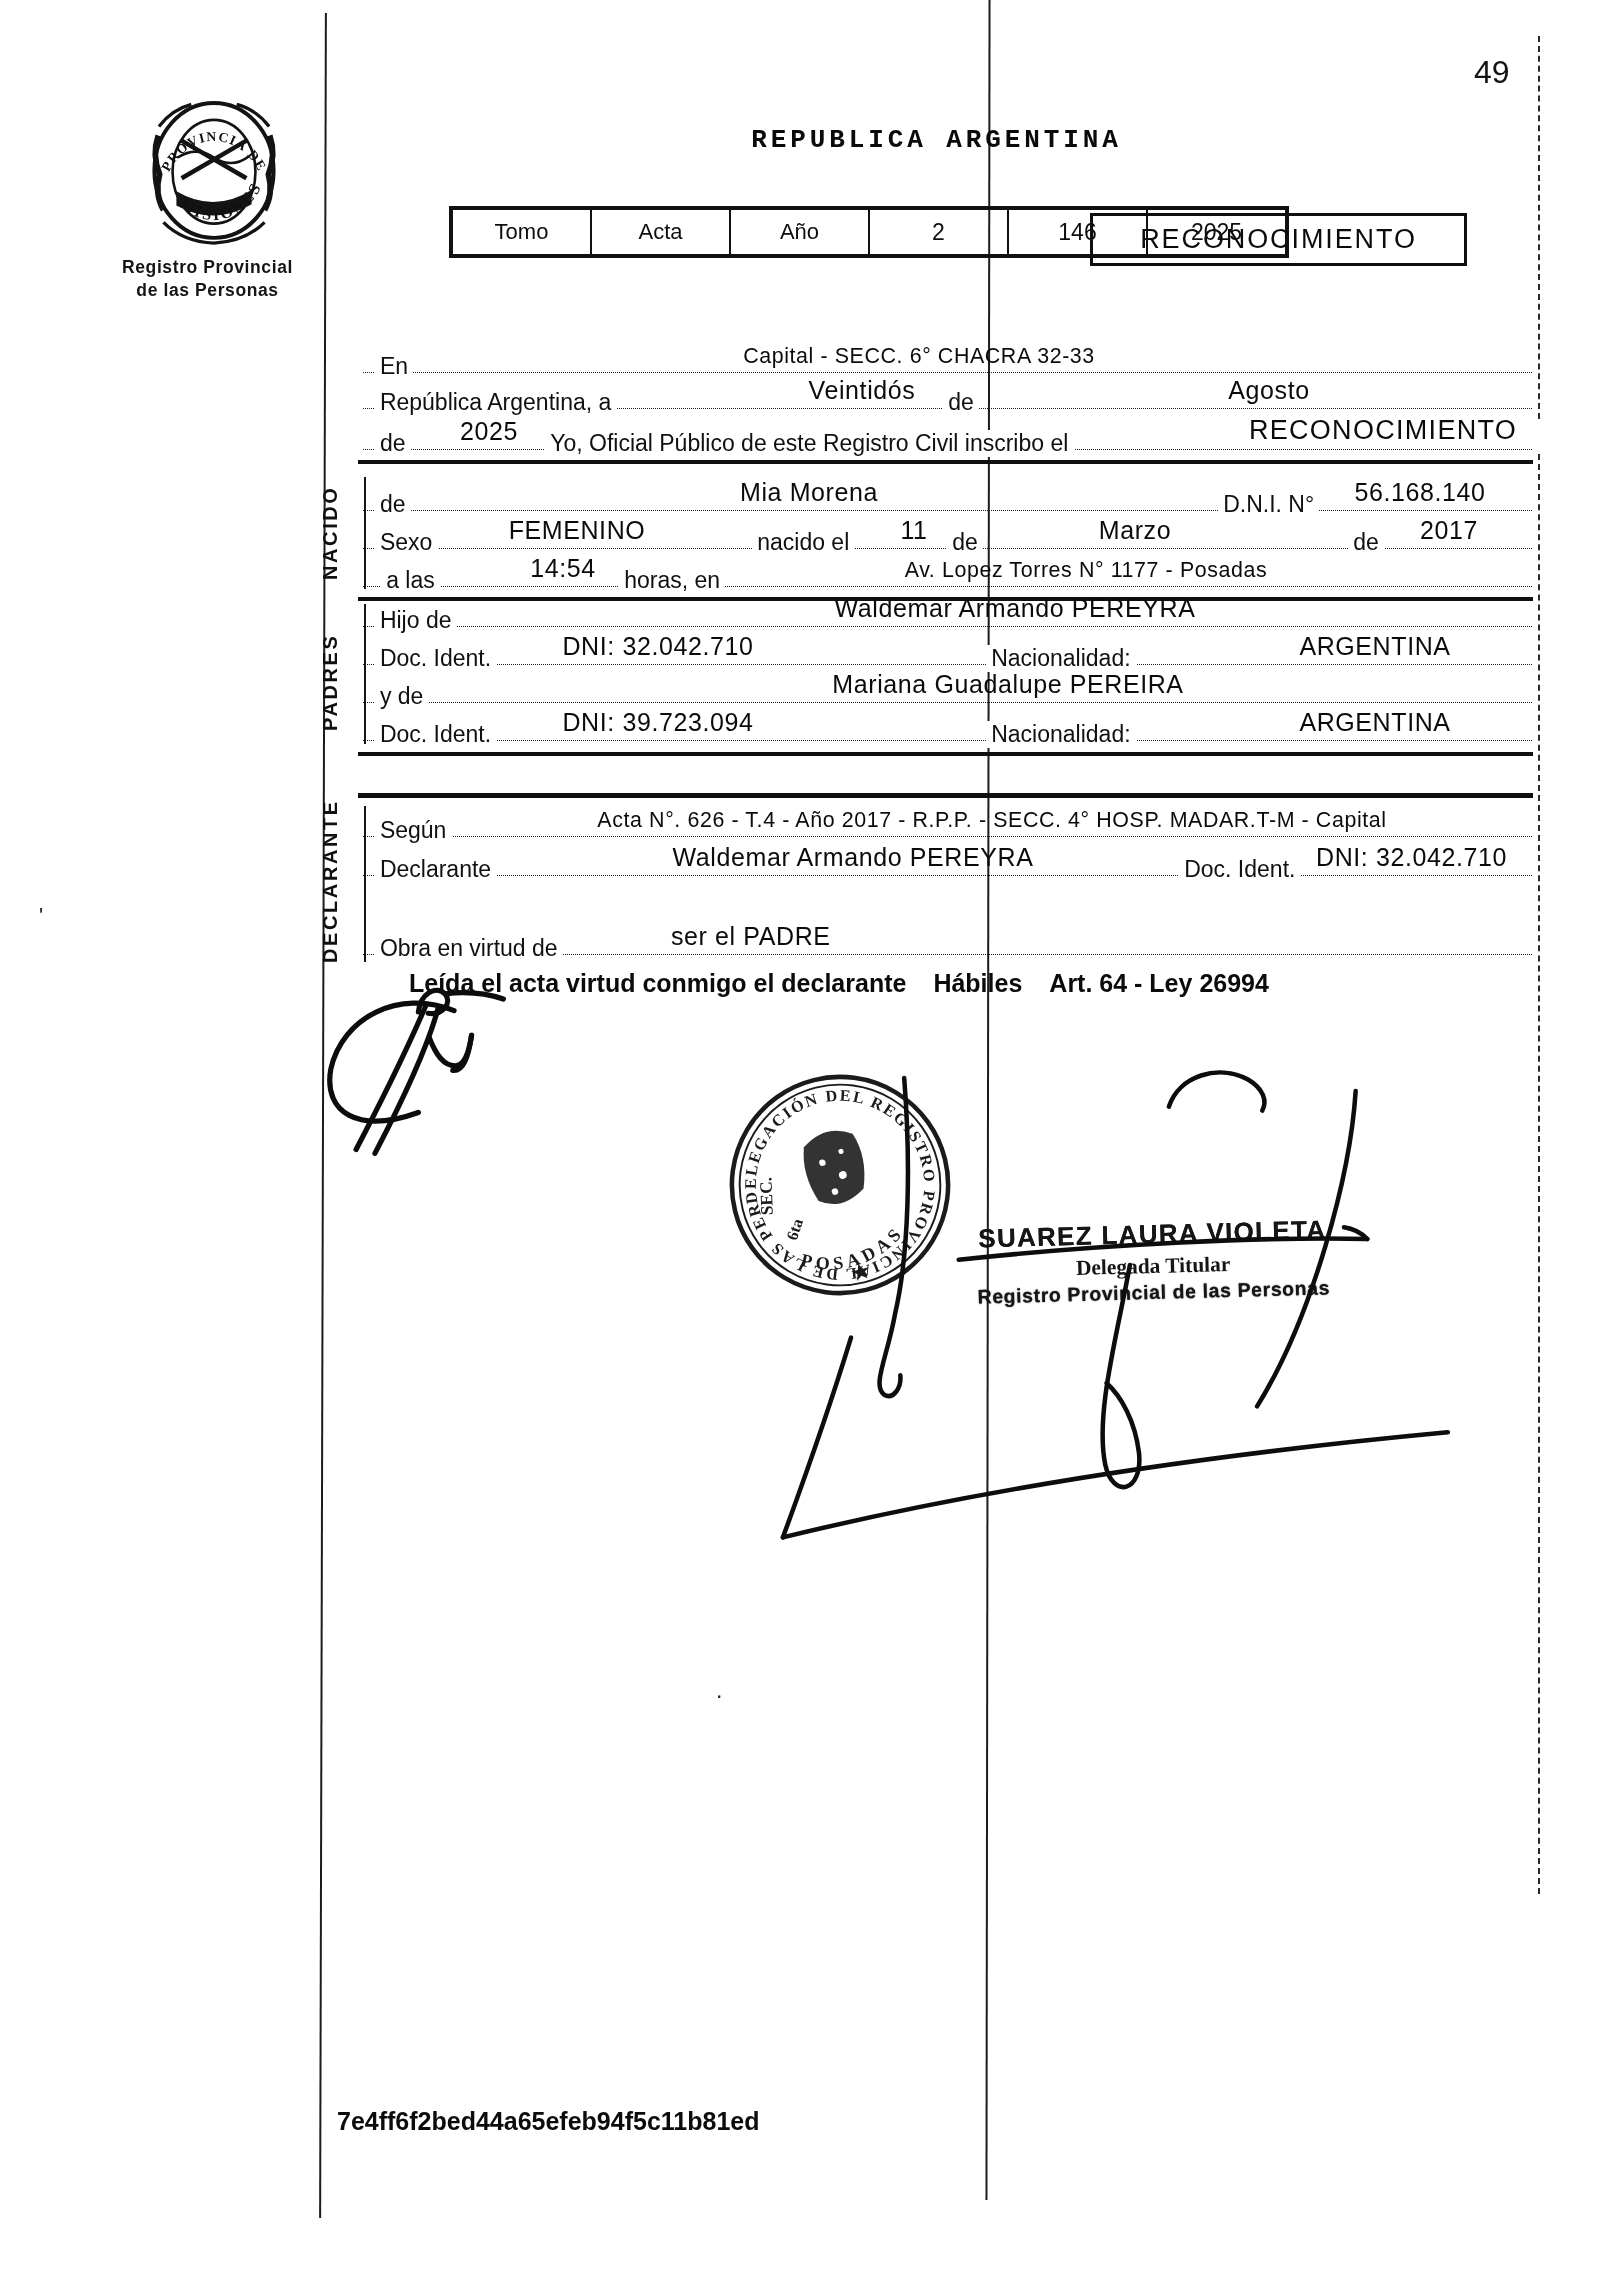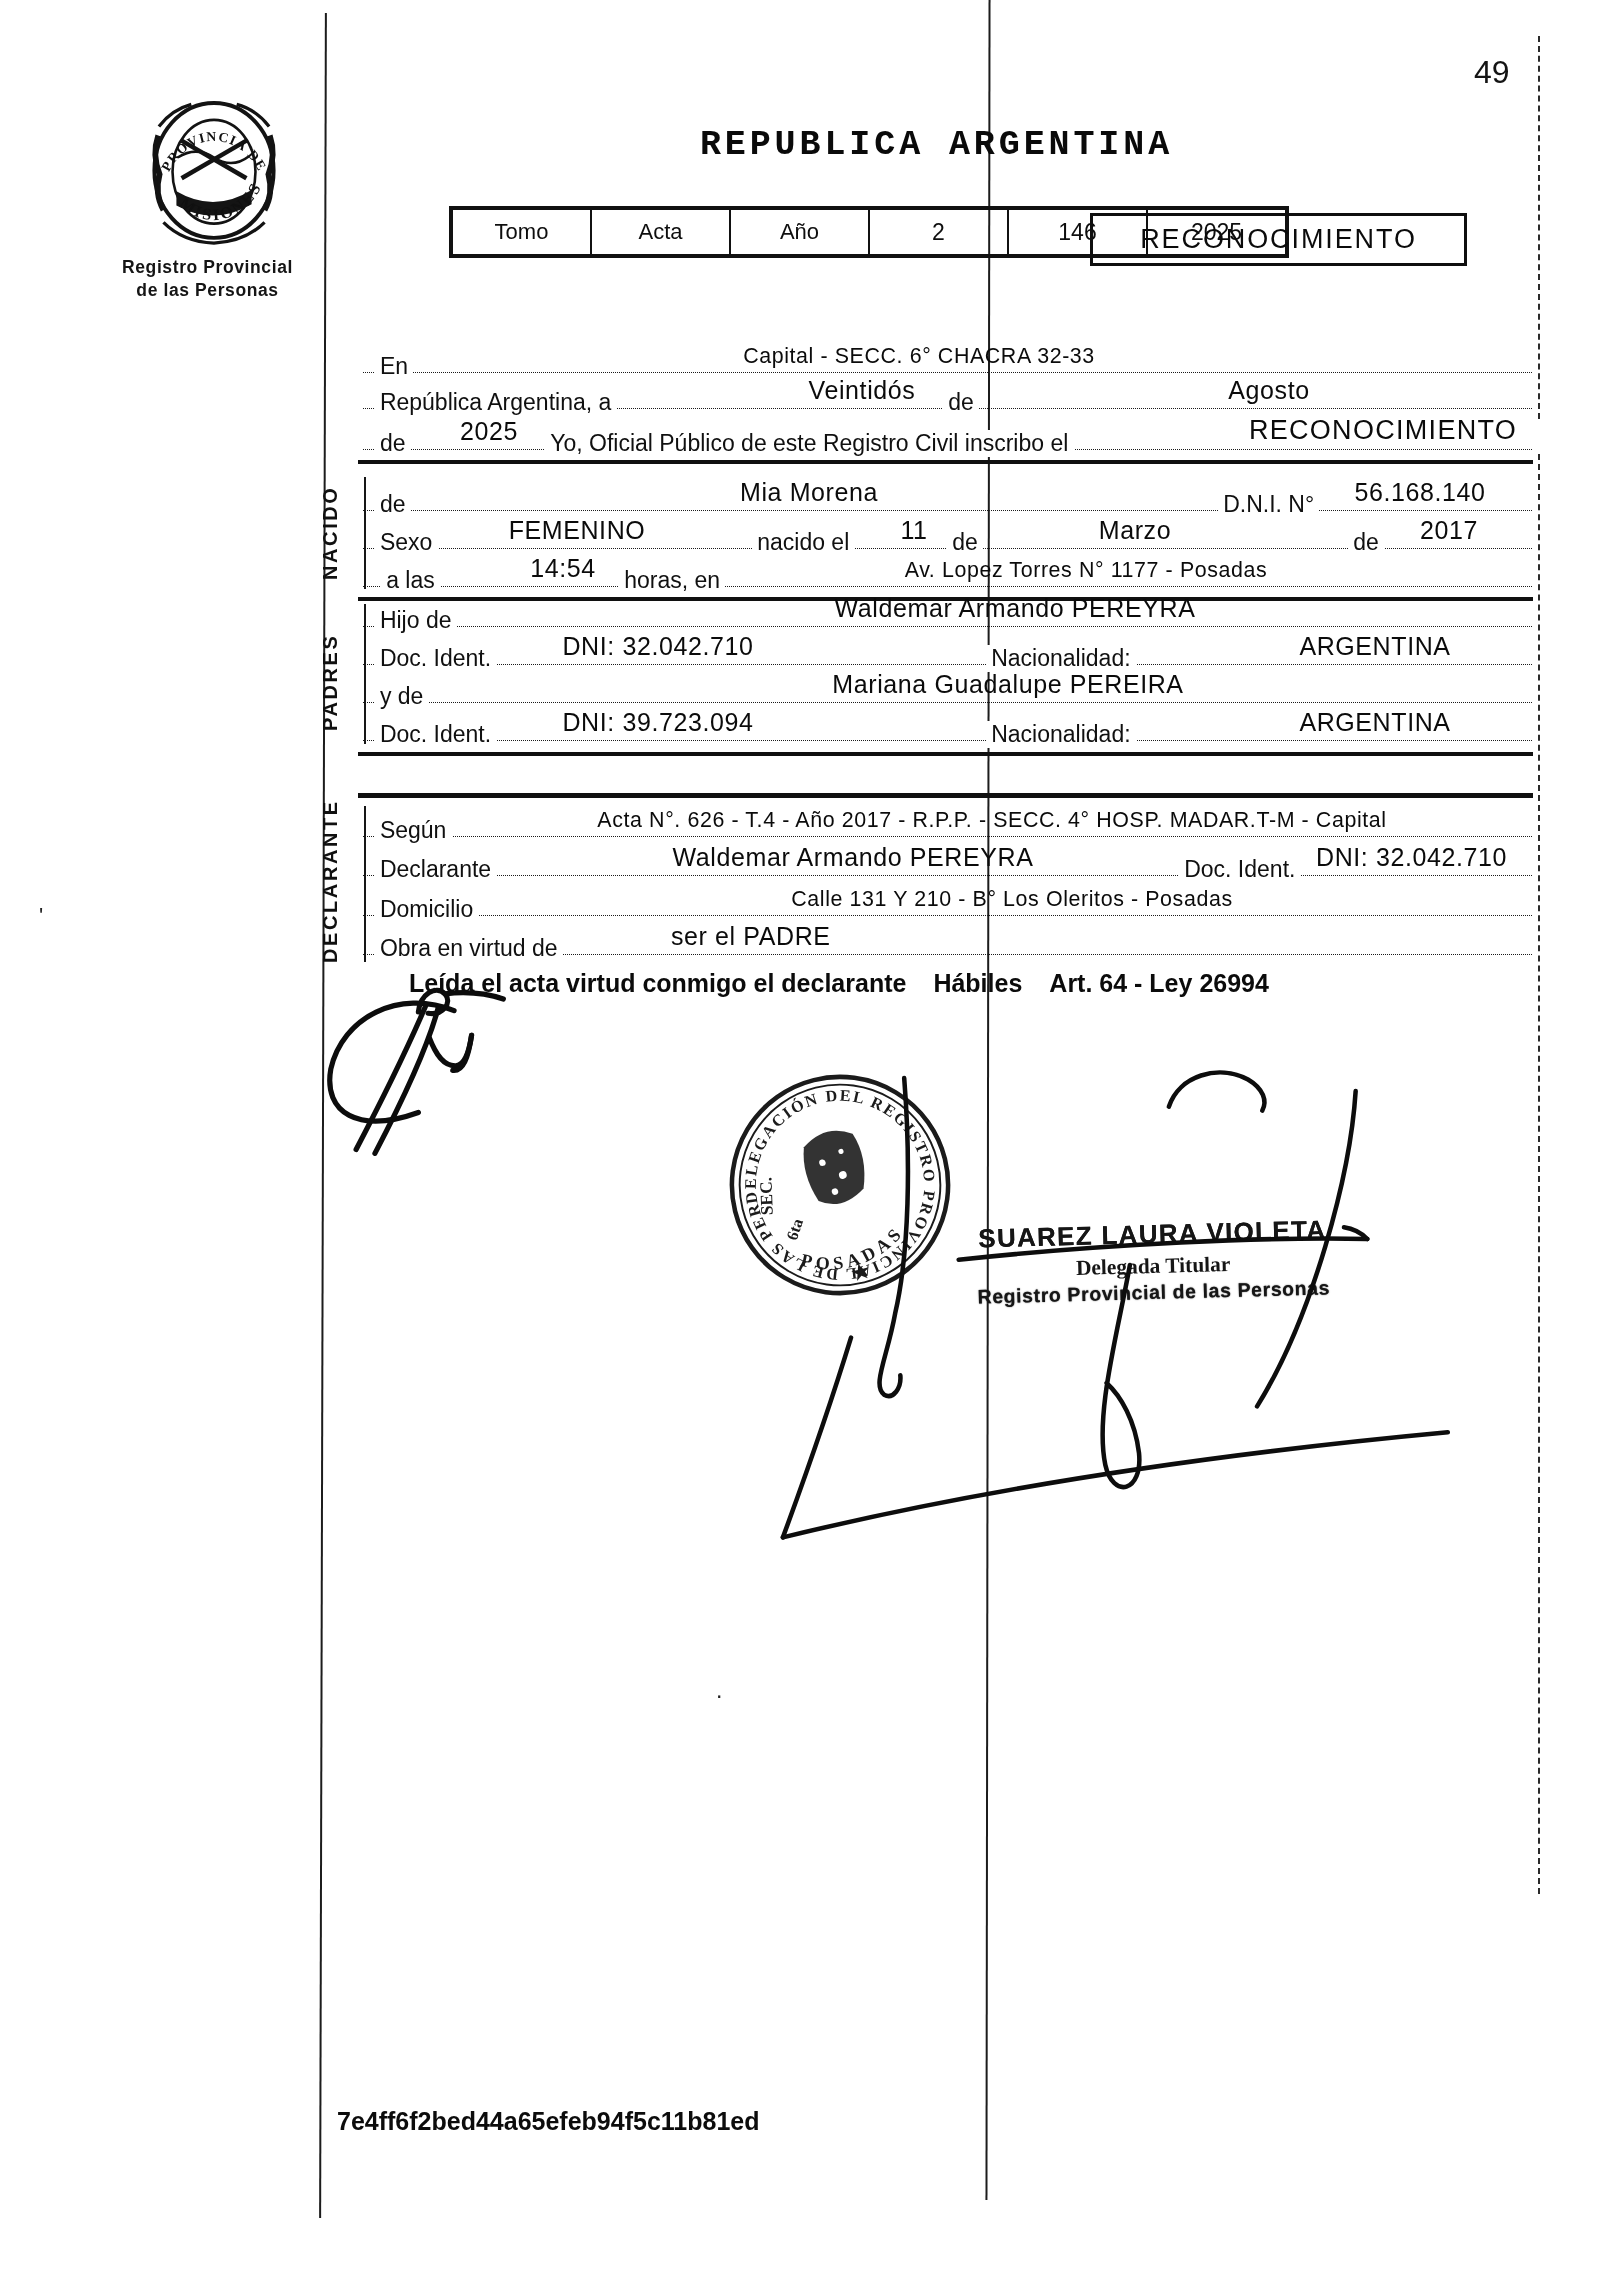--- a/index.html
+++ b/index.html
@@ -4,21 +4,21 @@
 <style>
   html,body{margin:0;padding:0;background:#fff;}
   .page{position:relative;width:1619px;height:2273px;background:#fff;overflow:hidden;
         font-family:"Liberation Sans",sans-serif;color:#0e0e0e;}
   
   .vline{position:absolute;background:#1c1c1c;}
   .vdash{position:absolute;border-left:2.6px dashed #2a2a2a;}
   
   .pageno{position:absolute;left:1474px;top:54px;font-size:32px;color:#141414;}
   .title{position:absolute;left:687px;top:125px;width:499px;text-align:center;
-         font-family:"Liberation Mono",monospace;font-weight:700;font-size:35px;letter-spacing:3.9px;color:#0a0a0a;}
+         font-family:"Liberation Mono",monospace;font-weight:700;font-size:26px;letter-spacing:3.9px;color:#0a0a0a;}
   .regtable{position:absolute;left:449px;top:206px;border:3.2px solid #111;border-collapse:collapse;}
   .regtable div{float:left;width:137px;height:44px;line-height:44px;text-align:center;border:1.9px solid #111;}
   .regtable .hd{font-size:22px;}
   .regtable .vl{font-size:23px;}
   .recbox{position:absolute;left:1090px;top:213px;width:371px;height:47px;border:3.9px solid #0f0f0f;
           text-align:center;line-height:47px;font-size:27px;letter-spacing:1.9px;color:#0b0b0b;}
   .logo-org{position:absolute;left:91px;top:256px;width:233px;text-align:center;
             font-size:17.5px;font-weight:700;letter-spacing:0.6px;line-height:23px;color:#151515;}
   
   .row{position:absolute;left:363px;width:1169px;height:38px;border-bottom:1.9px dotted #1b1b1b;}
@@ -168,24 +168,20 @@
   <div class="row" style="top:798px">
     <span class="lbl" style="left:11.7px">Según</span>
     <span class="val c sm" style="left:629px">Acta N°. 626 - T.4 - Año 2017 - R.P.P. - SECC. 4° HOSP. MADAR.T-M - Capital</span>
   </div>
   <div class="row" style="top:837px">
     <span class="lbl" style="left:11.7px">Declarante</span>
     <span class="val c" style="left:490px">Waldemar Armando PEREYRA</span>
     <span class="lbl" style="left:816px">Doc. Ident.</span>
     <span class="val" style="left:953px">DNI: 32.042.710</span>
   </div>
-  <div class="row" style="top:877px">
-    <span class="lbl" style="left:11.7px">Domicilio</span>
-    <span class="val c sm" style="left:649px">Calle 131 Y 210 - B° Los Oleritos - Posadas</span>
-  </div>
   <div class="row" style="top:916px">
     <span class="lbl" style="left:11.7px">Obra en virtud de</span>
     <span class="val" style="left:308px">ser el PADRE</span>
   </div>
 
   <div class="closing">
     <span>Leída el acta virtud conmigo el declarante</span><span>Hábiles</span><span>Art. 64 - Ley 26994</span>
   </div>
 
   <svg class="roundstamp" width="246" height="246" viewBox="0 0 380 380">

